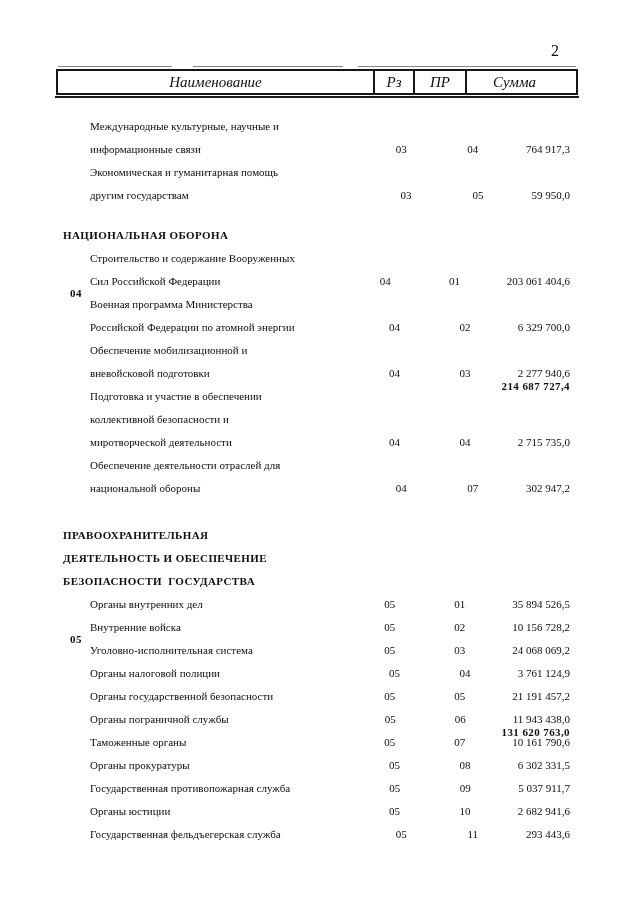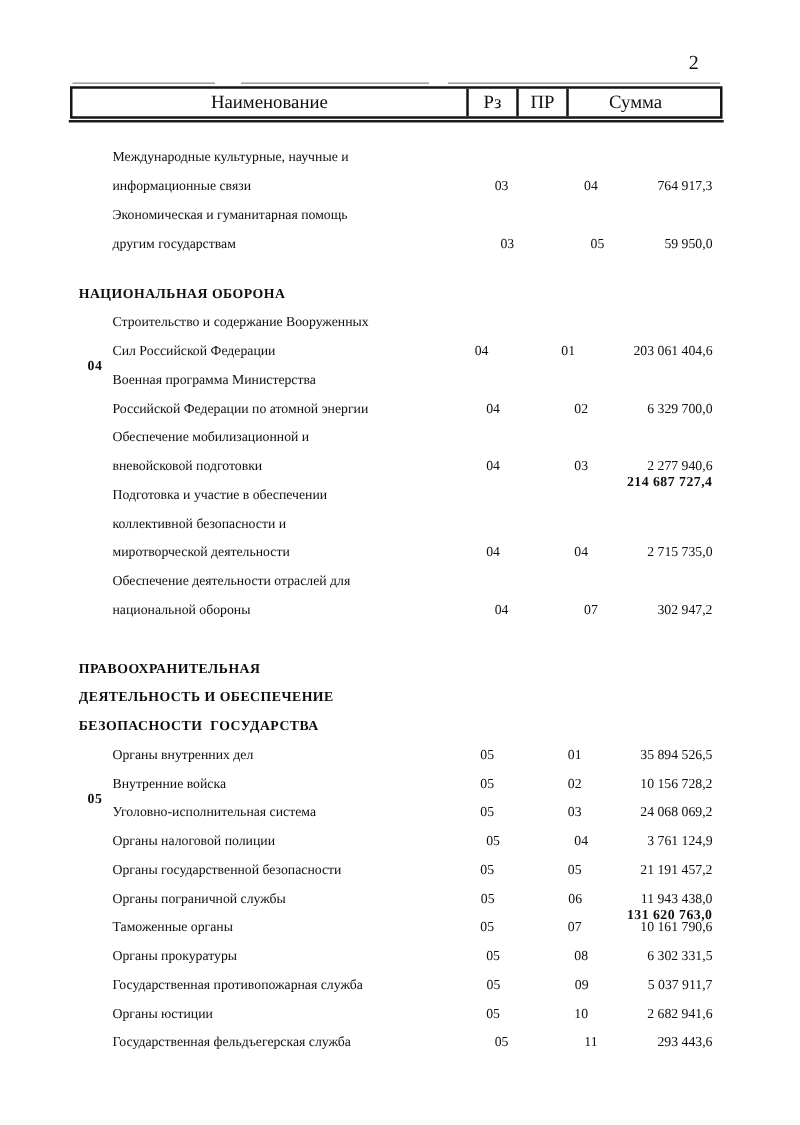--- a/index.html
+++ b/index.html
@@ -40,31 +40,32 @@
     position: absolute;
     left: 56px;
     top: 69px;
     width: 522px;
     height: 26px;
     box-sizing: border-box;
     border: 2px solid #161616;
     display: flex;
     align-items: center;
     font-size: 15px;
+    font-style: italic;
   }
   .thead .hc {
     height: 100%;
     box-sizing: border-box;
     display: flex;
     align-items: center;
     justify-content: center;
   }
   .hc-name { width: 317px; border-right: 2px solid #161616; }
   .hc-rz   { width: 40px;  border-right: 2px solid #161616; }
-  .hc-pr   { width: 40px;  border-right: 2px solid #161616; }
+  .hc-pr   { width: 52px;  border-right: 2px solid #161616; }
   .hc-sum  { flex: 1; padding-right: 14px; }
   
   .scanline-bottom {
     position: absolute;
     left: 55px;
     top: 96px;
     width: 524px;
     height: 2px;
     background: #1c1c1c;
   }

